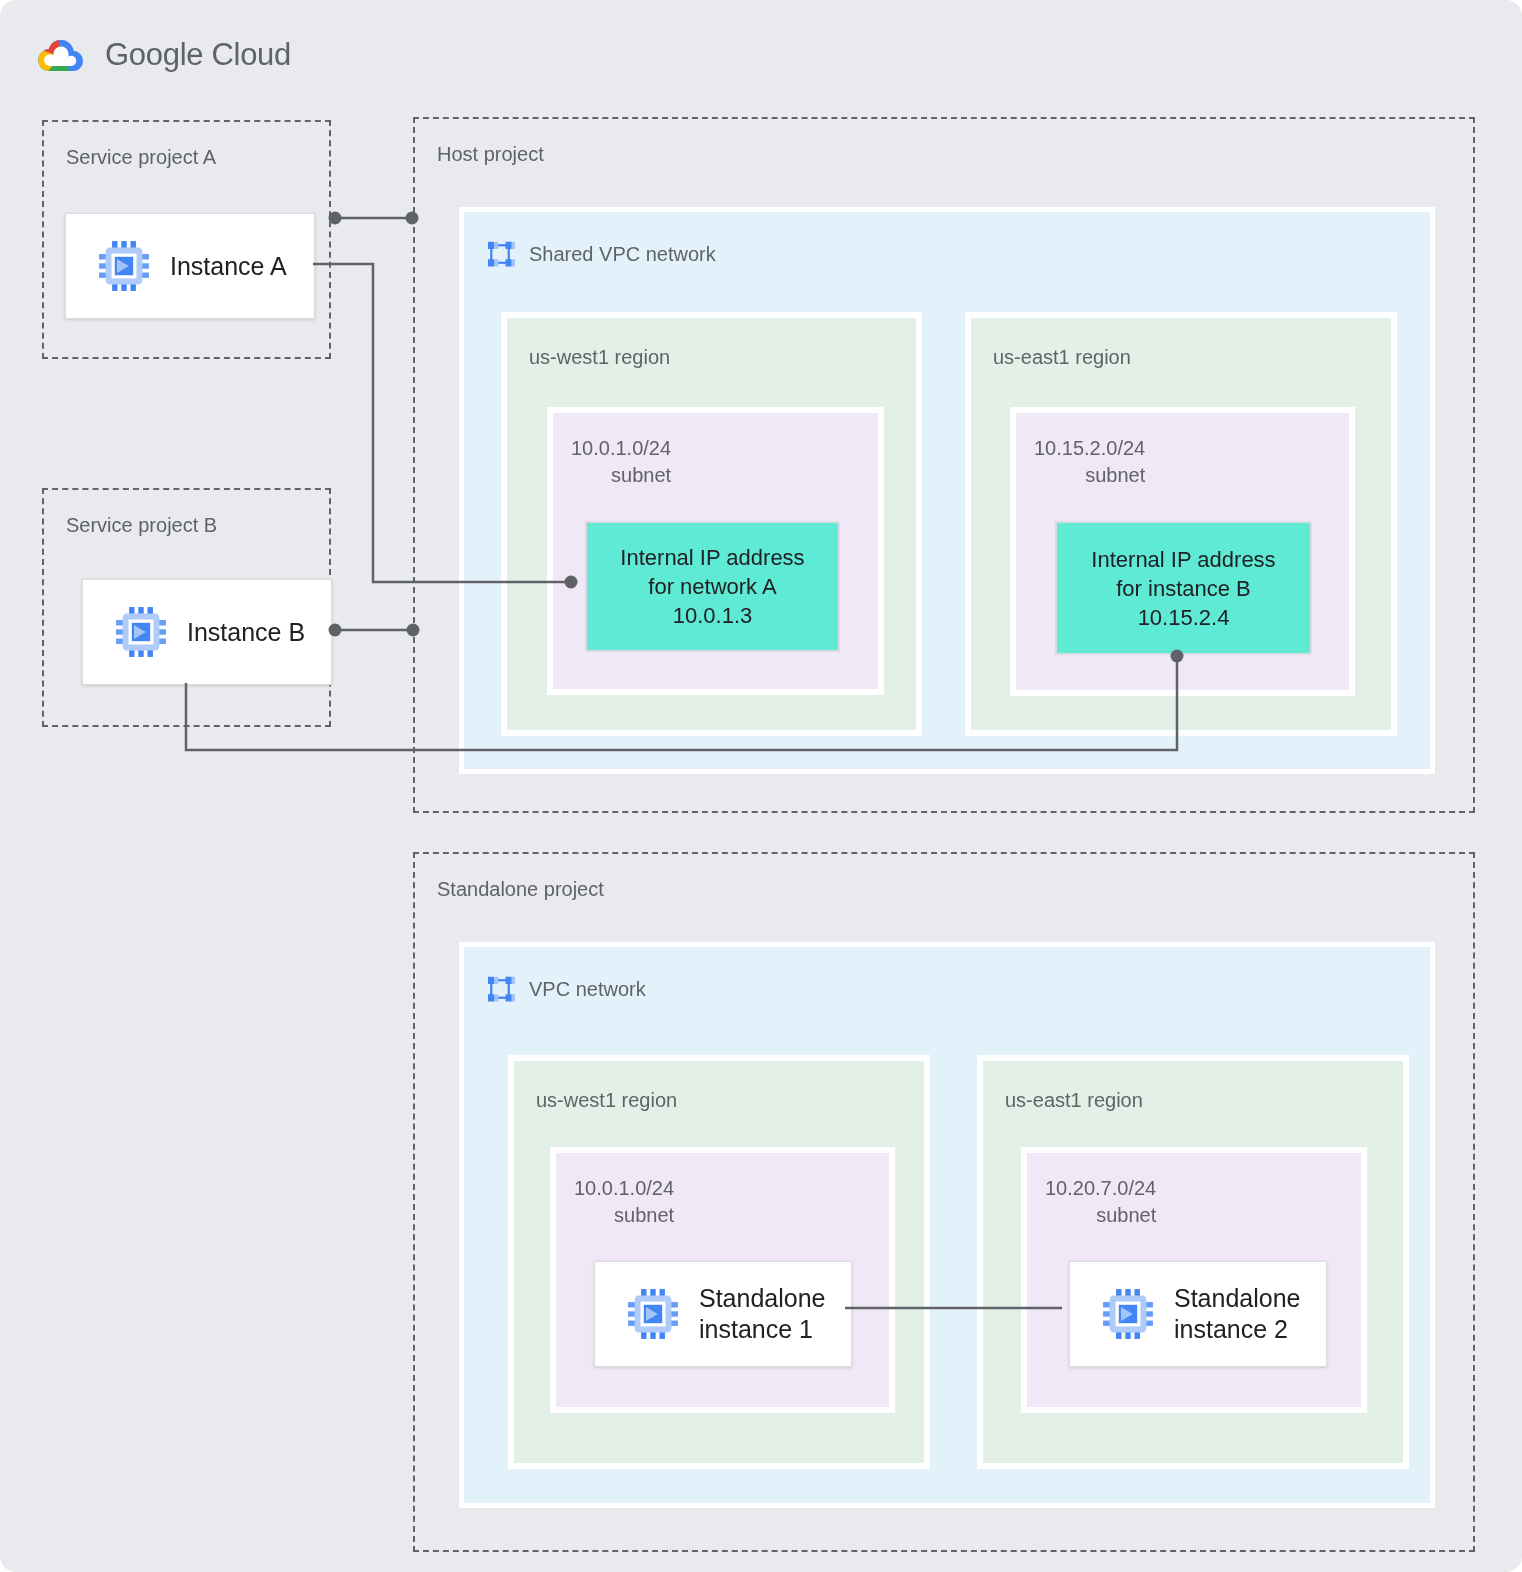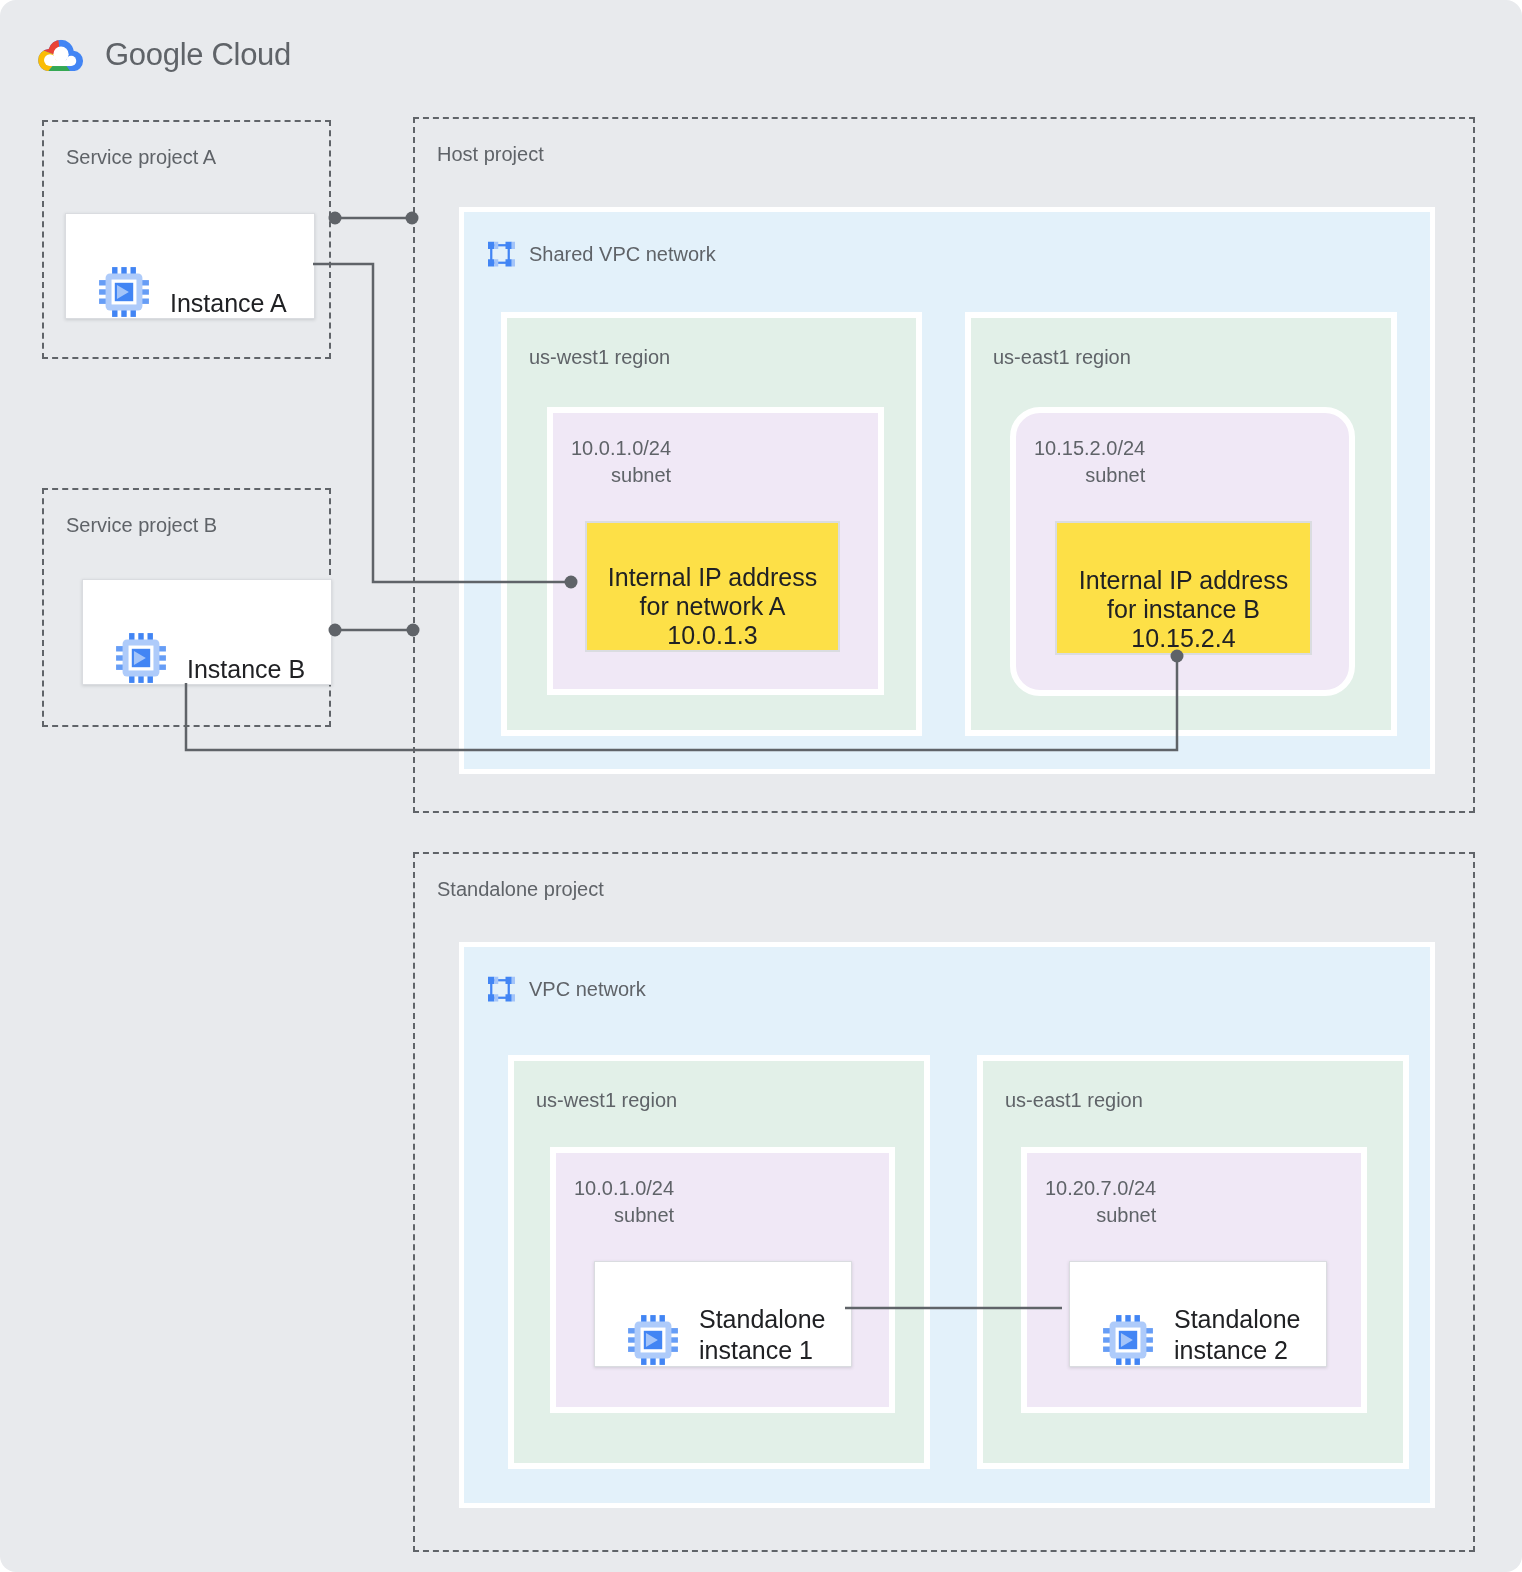--- a/index.html
+++ b/index.html
@@ -16,29 +16,29 @@
   .dashed{position:absolute;border:2px dashed var(--dash,#606469);}
   .proj-title{position:absolute;left:22px;top:24px;font-size:20px;color:var(--label,#5F6368);white-space:nowrap;}
   .bluebox{position:absolute;background:var(--blue,#E3F1FA);border:5px solid #fff;}
   .greenbox{position:absolute;background:var(--green,#E2F0E8);border:6px solid #fff;}
   .purplebox{position:absolute;background:var(--purple,#F0E8F6);border:6px solid #fff;}
   .net-head{position:absolute;display:flex;align-items:center;gap:14px;font-size:20px;color:var(--label,#5F6368);white-space:nowrap;}
   .region-label{position:absolute;left:22px;top:28px;font-size:20px;color:var(--label,#5F6368);white-space:nowrap;}
   .subnet-label{position:absolute;left:18px;top:22px;font-size:20px;line-height:27px;color:var(--label,#5F6368);white-space:nowrap;text-align:right;}
   .subnet-label span{display:block;}
   .ipbox{
-    position:absolute;background:#fde047;border:2px solid var(--card-border,#DADCE0);
-    display:flex;flex-direction:column;align-items:center;justify-content:flex-end;
-    text-align:center;font-size:25px;line-height:29px;color:var(--ink,#202124);
+    position:absolute;background:#5eead4;border:2px solid var(--card-border,#DADCE0);
+    display:flex;flex-direction:column;align-items:center;justify-content:center;
+    text-align:center;font-size:22px;line-height:29px;color:var(--ink,#202124);
   }
   .ipbox span{display:block;}
   .card{
     position:absolute;background:#fff;border:1px solid var(--card-border,#DADCE0);
     box-shadow:0 1px 3px rgba(60,64,67,.18);
-    display:flex;align-items:flex-end;gap:20px;padding-left:32px;
+    display:flex;align-items:center;gap:20px;padding-left:32px;
     font-size:25px;color:var(--ink,#202124);white-space:nowrap;
   }
   .card .two{line-height:31px;}
   .card .two span{display:block;}
   .icon52{width:52px;height:52px;flex:0 0 52px;}
   .icon30{width:30px;height:30px;flex:0 0 30px;}
   .connectors{position:absolute;left:0;top:0;width:1522px;height:1572px;pointer-events:none;}
 </style>
 </head>
 <body>
@@ -150,21 +150,21 @@
           <div class="ipbox" style="left:32px;top:108px;width:255px;height:131px;">
             <span>Internal IP address</span>
             <span>for network A</span>
             <span>10.0.1.3</span>
           </div>
         </div>
       </div>
 
       <div class="greenbox" style="left:501px;top:100px;width:432px;height:424px;">
         <div class="region-label">us-east1 region</div>
-        <div class="purplebox" style="left:39px;top:89px;width:345px;height:289px;border-radius:30px;">
+        <div class="purplebox" style="left:39px;top:89px;width:345px;height:289px;">
           <div class="subnet-label">
             <span>10.15.2.0/24</span>
             <span>subnet</span>
           </div>
           <div class="ipbox" style="left:39px;top:108px;width:257px;height:134px;">
             <span>Internal IP address</span>
             <span>for instance B</span>
             <span>10.15.2.4</span>
           </div>
         </div>

